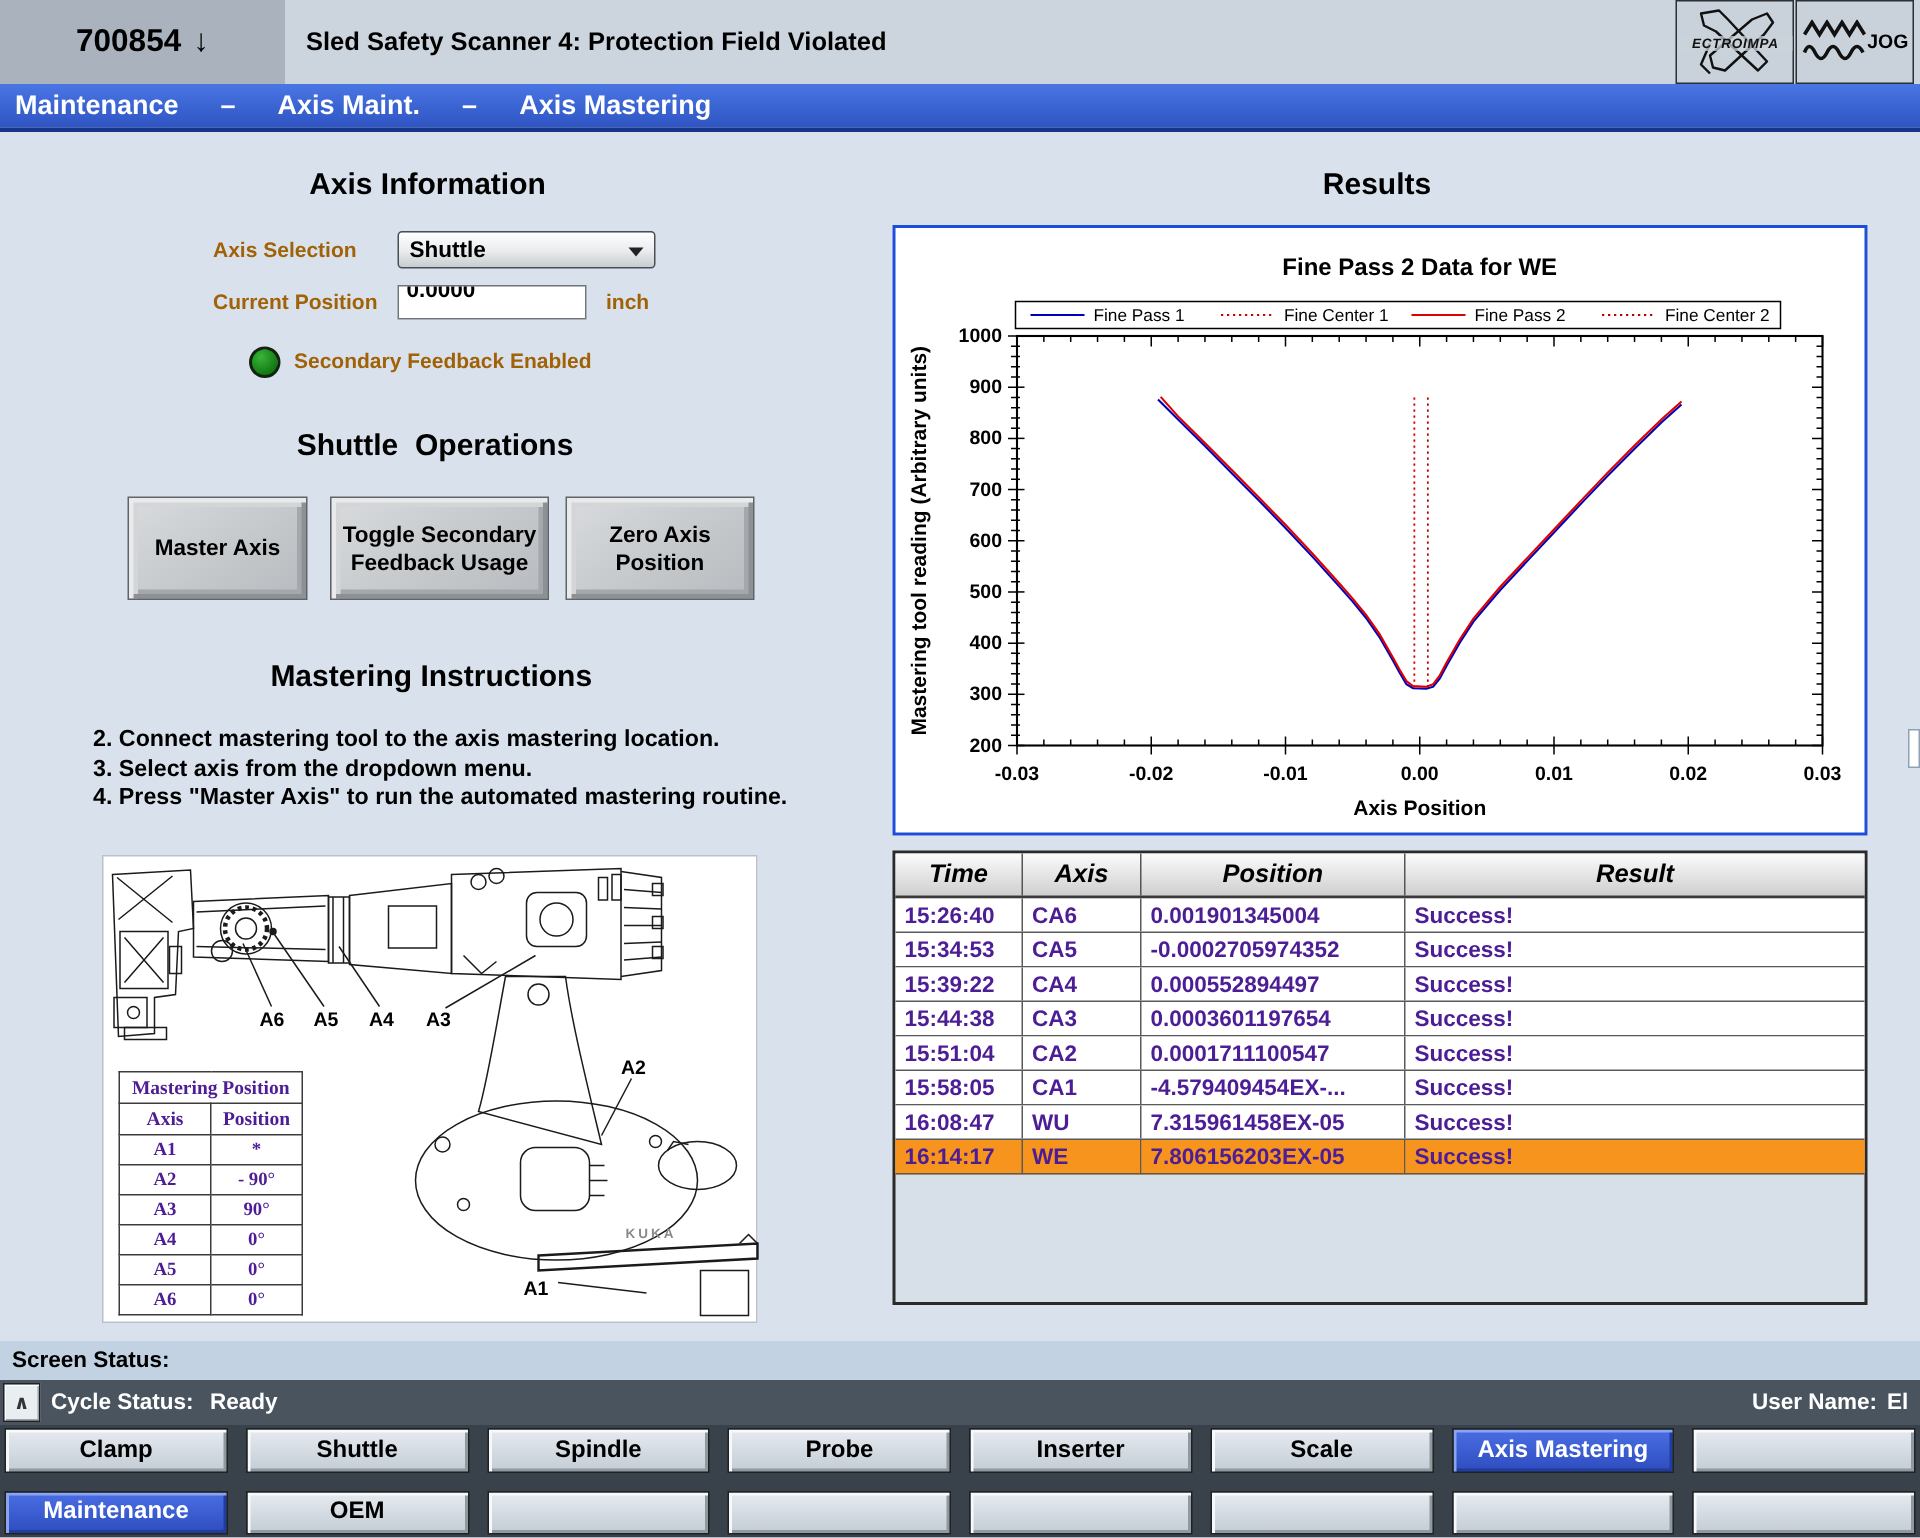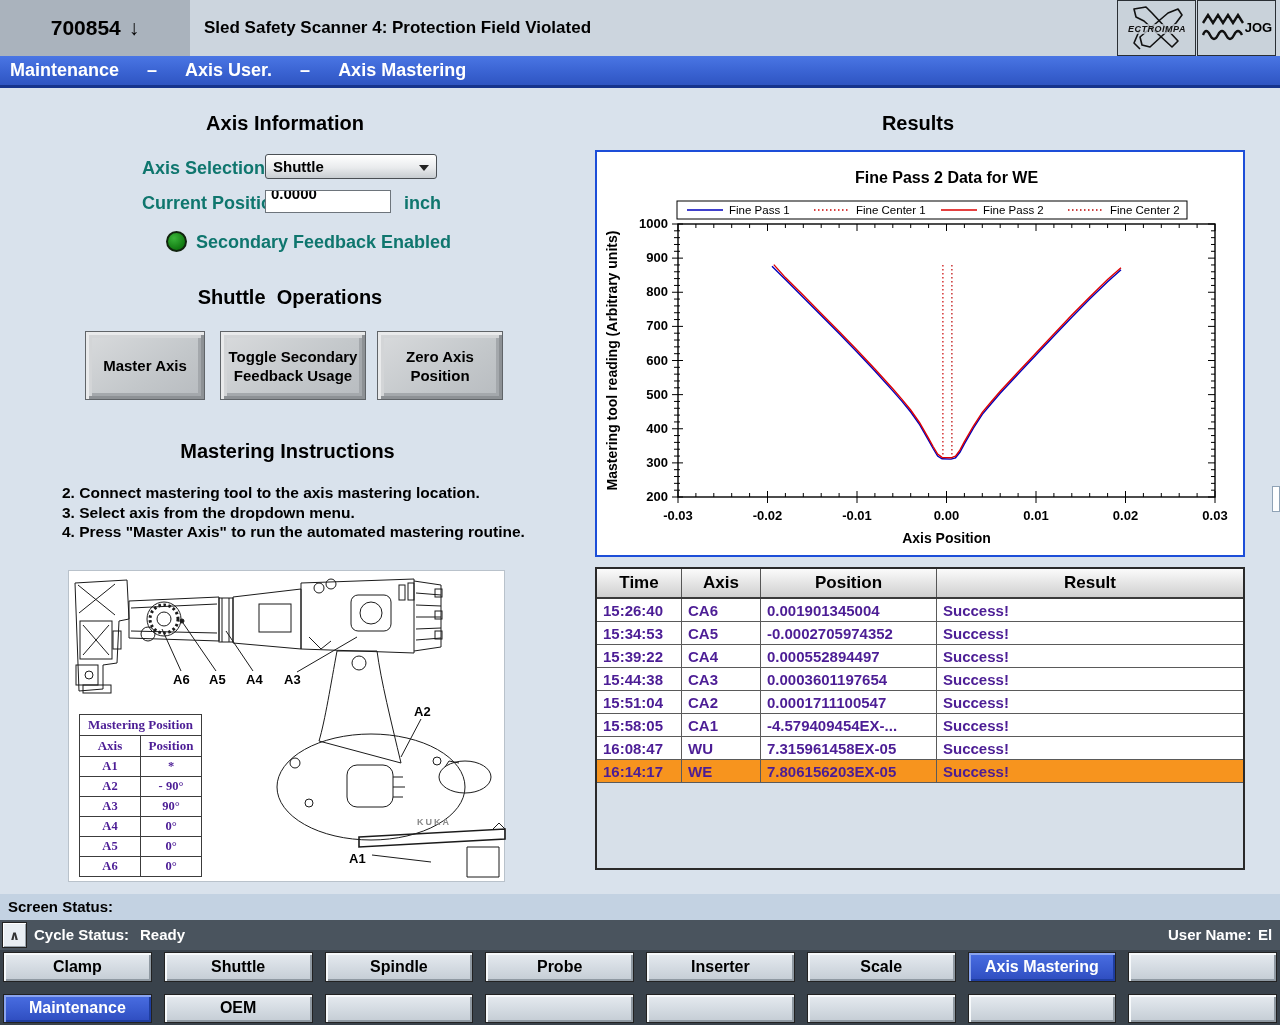--- a/index.html
+++ b/index.html
@@ -24,21 +24,21 @@
          background:rgba(201,210,218,.75);}
   #jog-label{font-weight:bold;font-size:13px;color:#000;margin-top:-2px;}
   
   #breadcrumb{left:0;top:56px;width:1280px;height:32px;
       background:linear-gradient(180deg,#4a76e4 0%,#3a63d2 55%,#2f55c2 100%);
       border-bottom:3px solid #16348c;box-sizing:border-box;
       display:flex;align-items:center;gap:28px;padding-left:10px;
       color:#fff;font-weight:bold;font-size:18px;}
   
   .sect-title{font-weight:bold;font-size:20px;color:#000;text-align:center;white-space:pre;}
-  .form-label{font-weight:bold;font-size:18px;color:#0f766e;}
+  .form-label{font-weight:bold;font-size:14px;color:#a16207;}
   
   #axis-dropdown{left:265px;top:154px;width:172px;height:25px;box-sizing:border-box;
       background:linear-gradient(180deg,#ffffff 0%,#e9ebed 55%,#c8cdd1 100%);
       border:1px solid #4a4f54;border-radius:3px;
       display:flex;align-items:center;font-weight:bold;font-size:15px;padding-left:7px;}
   #axis-dropdown .arrow{position:absolute;right:7px;top:10px;width:0;height:0;
       border-left:5px solid transparent;border-right:5px solid transparent;border-top:6px solid #222;}
   #pos-input{left:265px;top:190px;width:126px;height:23px;box-sizing:border-box;
       background:#fff;border:1px solid #6d747b;font-weight:bold;font-size:15px;
       font-family:"Liberation Sans","DejaVu Sans",sans-serif;padding:0 0 16px 5px;color:#000;}
@@ -64,21 +64,21 @@
   #mastering-table .dc{font-size:12.5px;height:19px;min-width:48px;}
   
   #chart-panel{left:595px;top:150px;width:650px;height:407px;background:#fff;border:2px solid #1d4ed8;box-sizing:border-box;}
   .ct{font-weight:bold;font-size:16px;fill:#000;text-anchor:middle;}
   .ctick{font-weight:bold;font-size:13px;fill:#000;}
   .clab{font-weight:bold;font-size:14px;fill:#000;text-anchor:middle;}
   .cleg{font-size:11.5px;fill:#000;}
   
   #results-panel{left:595px;top:567px;width:650px;height:303px;background:#d7e0e9;border:2px solid #2a2a2a;box-sizing:border-box;}
   .rt-header{display:grid;grid-template-columns:85px 79px 176px 1fr;height:28px;
-      background:linear-gradient(180deg,#fbfbfb,#cfcfcf);border-bottom:2px solid #3a3a3a;}
+      background:linear-gradient(180deg,#fbfbfb,#cfcfcf);border-bottom:2px solid #3a3a3a;font-style:italic;}
   .rt-header div{font-weight:bold;font-size:17px;color:#000;display:flex;align-items:center;justify-content:center;border-right:1px solid #555;}
   .rt-header div:last-child{border-right:none;}
   .rt-row{display:grid;grid-template-columns:85px 79px 176px 1fr;height:22px;background:#fff;border-bottom:1px solid #5a5a5a;}
   .rt-row div{font-weight:bold;font-size:15px;color:#4c1d95;display:flex;align-items:center;
       padding-left:6px;border-right:1px solid #5a5a5a;overflow:hidden;white-space:nowrap;}
   .rt-row div:last-child{border-right:none;}
   
   #screen-status{left:0;top:894px;width:1280px;height:26px;background:#c3d2e2;
       font-weight:bold;font-size:15px;color:#000;line-height:26px;padding-left:8px;box-sizing:border-box;}
   #cycle-bar{left:0;top:920px;width:1280px;height:30px;background:#4a545e;color:#fff;}
@@ -126,21 +126,21 @@
       <polyline points="2,10 7,2 12,10 17,2 22,10 27,2 32,10 37,2 42,10" fill="none" stroke="#111" stroke-width="2.4"></polyline>
       <path d="M2 26 Q5 18 9 26 Q13 34 17 26 Q21 18 25 26 Q29 34 33 26 Q37 18 41 26" fill="none" stroke="#111" stroke-width="2.4" transform="translate(0,-4)"></path>
     </svg>
     <div id="jog-label">JOG</div>
   </div>
 </div>
 
 <div class="abs" id="breadcrumb">
   <span>Maintenance</span>
   <span>–</span>
-  <span>Axis User.</span>
+  <span>Axis Maint.</span>
   <span>–</span>
   <span>Axis Mastering</span>
 </div>
 
 <div class="abs sect-title" style="left:130px;top:112px;width:310px;">Axis Information</div>
 
 <div class="abs form-label" style="left:142px;top:158px;">Axis Selection</div>
 <div class="abs" id="axis-dropdown">
   <span>Shuttle</span>
   <span class="arrow"></span>

